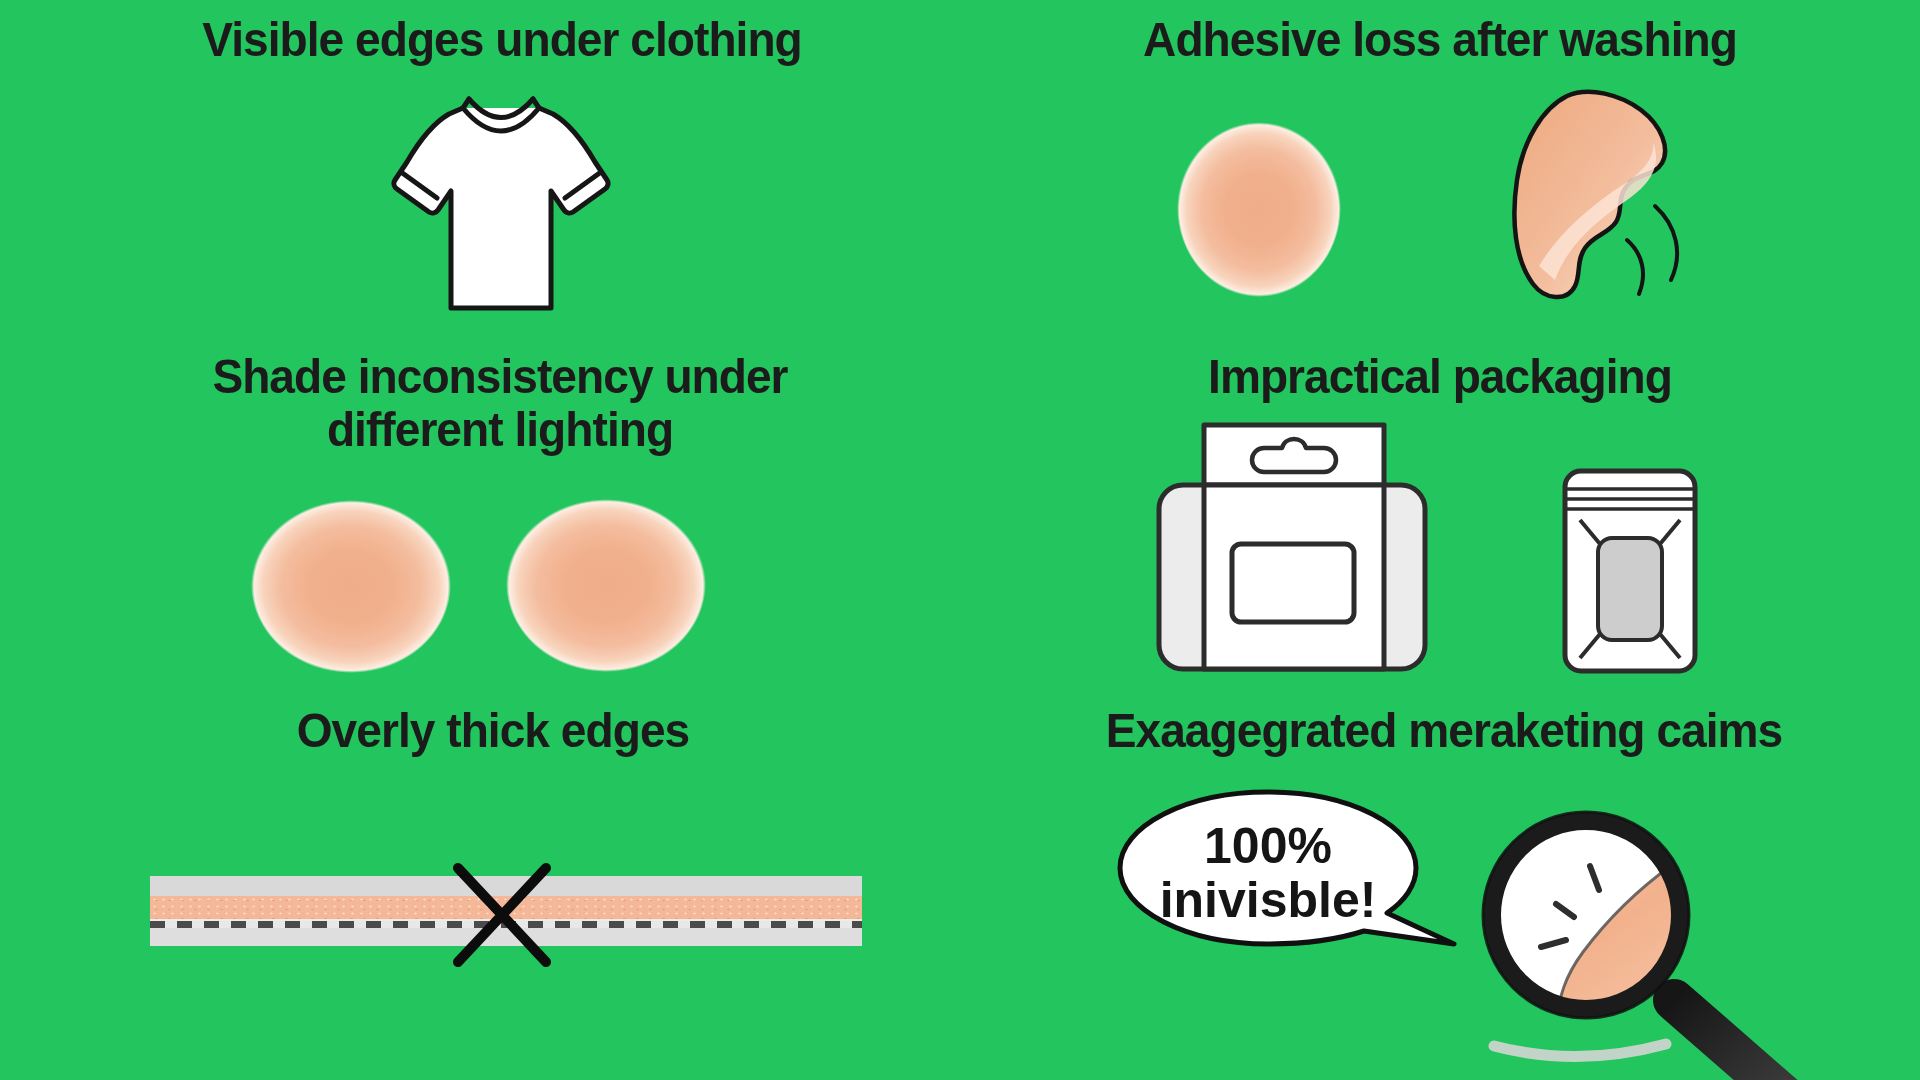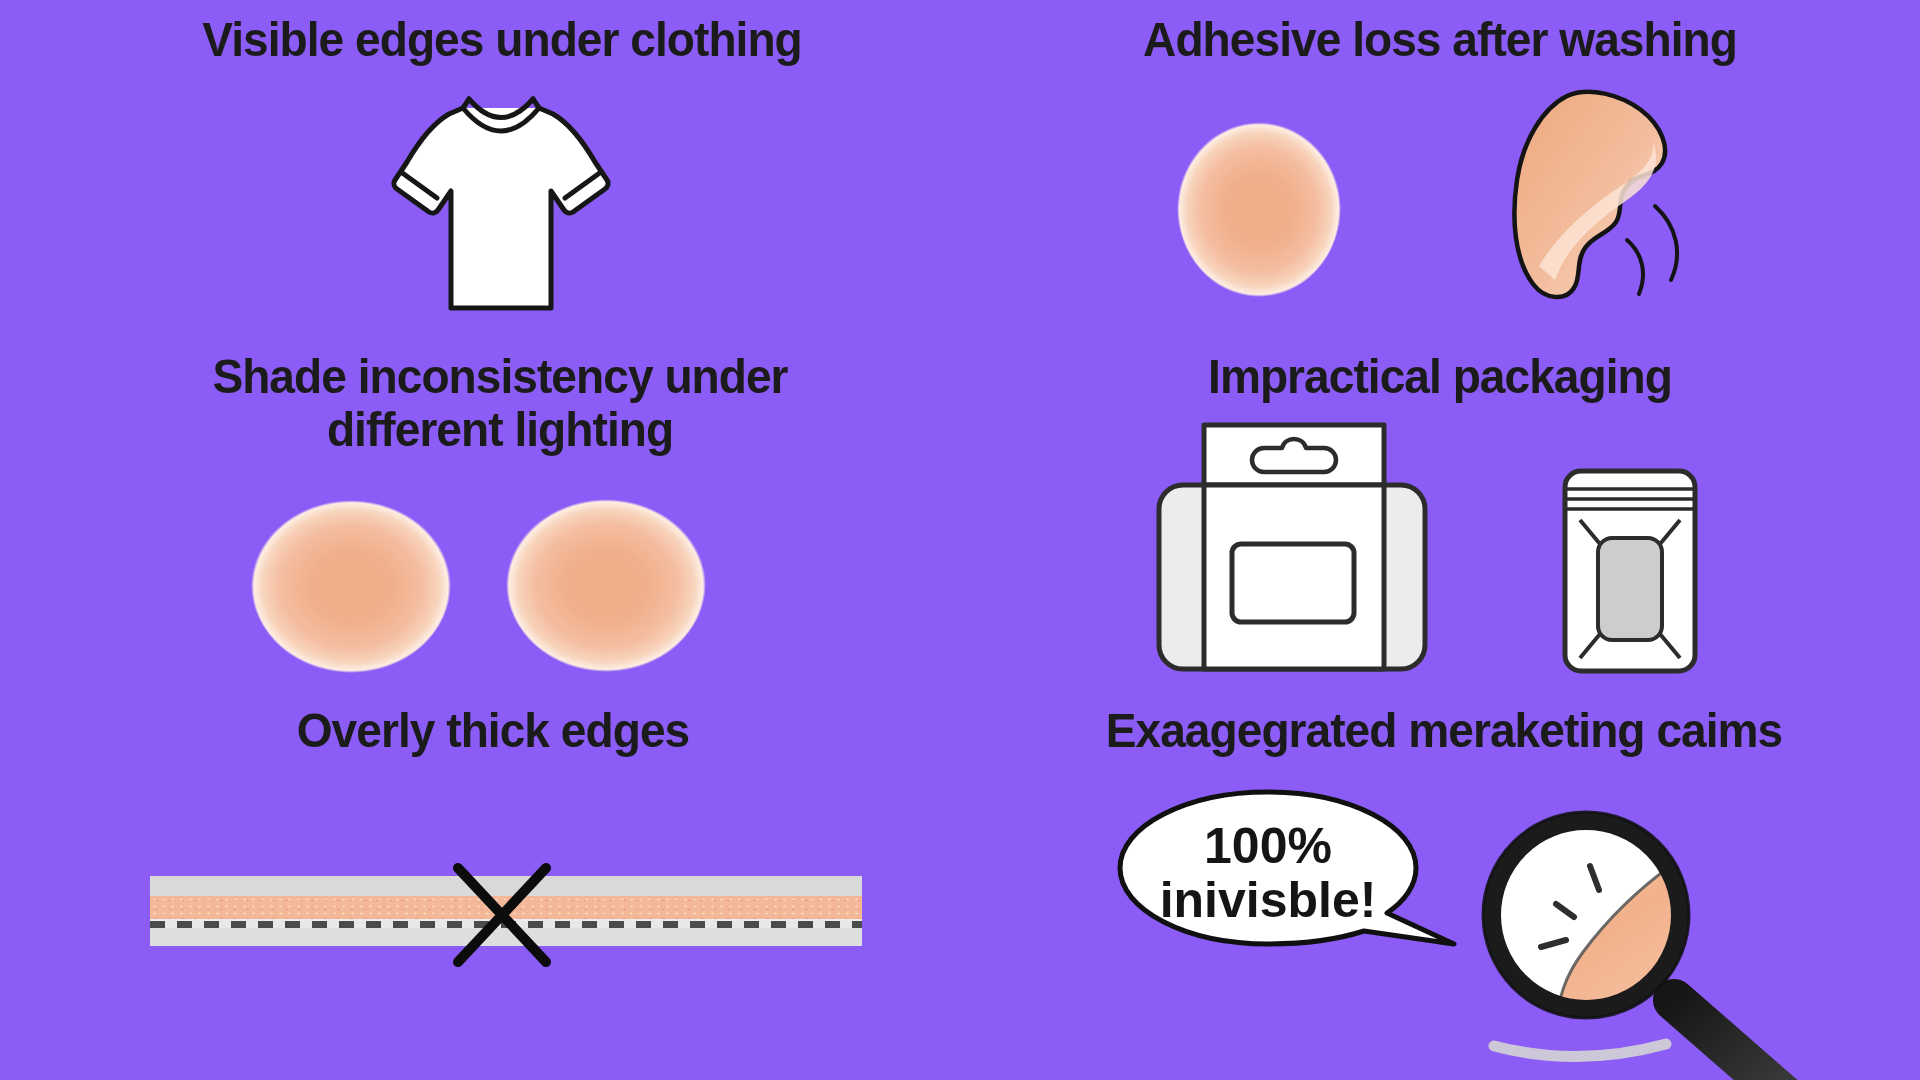--- a/index.html
+++ b/index.html
@@ -1,16 +1,16 @@
 <!DOCTYPE html>
 <html><head>
 <meta charset="utf-8">
 <style>
   html,body{margin:0;padding:0;background:#ffffff;}
-  .canvas{position:relative;width:1920px;height:1080px;background:#8b5cf6;overflow:hidden;
+  .canvas{position:relative;width:1920px;height:1080px;background:#22c55e;overflow:hidden;
           font-family:"Liberation Sans",sans-serif;color:#1b1b1b;}
   .title{position:absolute;font-weight:700;font-size:48px;letter-spacing:-1px;white-space:nowrap;
          transform:translateX(-50%) scaleX(0.96);color:#1b1b1b;}
   .abs{position:absolute;}
   .cover-circle{position:absolute;border-radius:50%;
      background:radial-gradient(ellipse closest-side at 50% 52%,
         #f0ad89 0%, #f1b08d 42%, #f4bd9f 70%, #f8d4bd 88%, #fdeee3 97%, rgba(255,255,255,0) 100%);}
   
   .strip{position:absolute;left:150px;top:876px;width:712px;height:70px;}
   .strip .lay-top{height:20px;background:#d9d9d9;}

